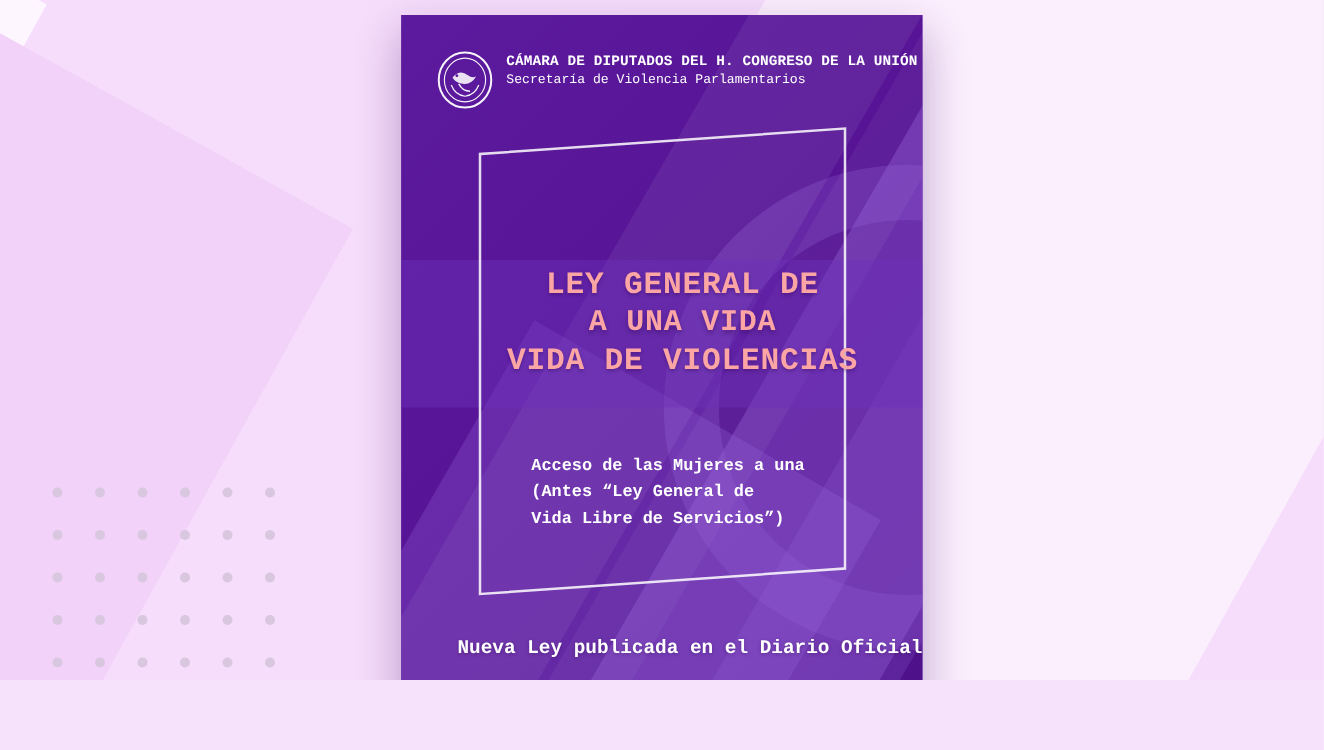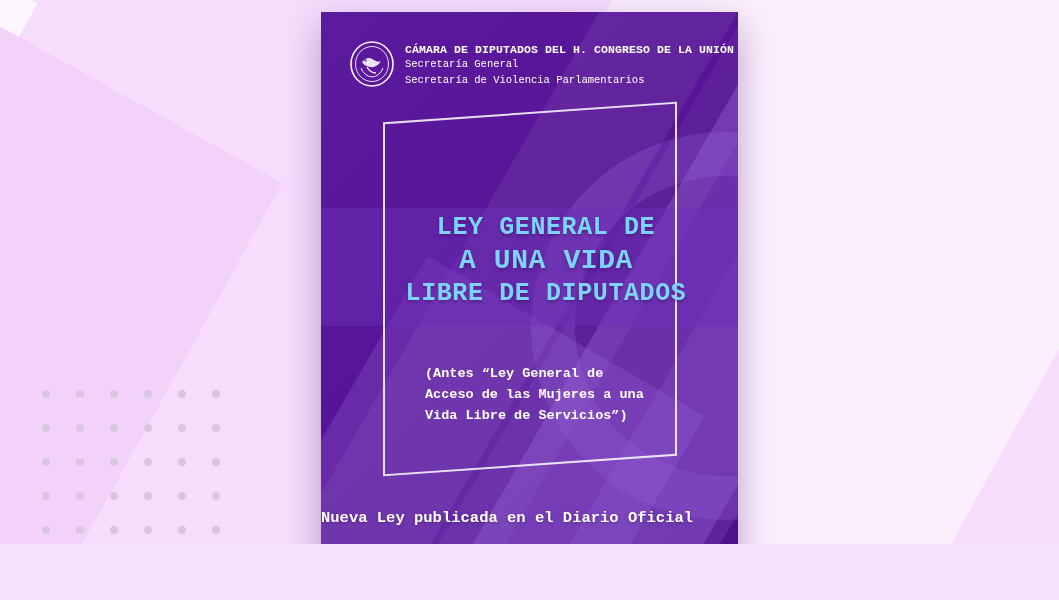--- a/index.html
+++ b/index.html
@@ -192,34 +192,34 @@
     font-weight: 400;
     white-space: nowrap;
   }
   
   .title-block {
     position: absolute;
     left: 0;
     right: 0;
     top: 200px;
     text-align: center;
-    color: #7dd3fc;
+    color: #fca5a5;
     margin-left: 33px;
   }
   .title-block .t1,
   .title-block .t2,
   .title-block .t4 {
     font-size: 25px;
     font-weight: bold;
     letter-spacing: 0.6px;
     line-height: 1.28;
     text-shadow: 0 2px 3px rgba(40, 0, 70, 0.35);
   }
   .title-block .t3 {
-    font-size: 28px;
+    font-size: 24px;
     font-weight: bold;
     letter-spacing: 0.6px;
     line-height: 1.22;
     text-shadow: 0 2px 4px rgba(40, 0, 70, 0.4);
   }
   .subtitle {
     position: absolute;
     left: 104px;
     top: 352px;
     width: 230px;
@@ -227,21 +227,21 @@
     font-size: 13.5px;
     font-weight: bold;
     line-height: 1.55;
     text-align: left;
   }
   .footer-note {
     position: absolute;
     left: 0;
     right: 0;
     bottom: 58px;
-    text-align: left;
+    text-align: right;
     color: #ffffff;
     font-size: 15.5px;
     font-weight: bold;
     line-height: 1.5;
     text-shadow: 0 1px 3px rgba(40, 0, 70, 0.35);
   }
 </style>
 </head>
 <body>
 
@@ -303,34 +303,33 @@
           <ellipse cx="23" cy="24" rx="16.5" ry="17.5" fill="none" stroke="#ffffff" stroke-width="0.9"></ellipse>
           <path d="M13 22 q6 -7 12 -2 q4 3 7 1 q-4 7 -11 6 q-6 -1 -8 -5 z" fill="#ffffff" opacity="0.92"></path>
           <path d="M18 27 q3 6 9 6" fill="none" stroke="#ffffff" stroke-width="1.3"></path>
           <path d="M12 28 q3 8 11 9" fill="none" stroke="#ffffff" stroke-width="1"></path>
           <path d="M34 28 q-3 8 -11 9" fill="none" stroke="#ffffff" stroke-width="1"></path>
           <circle cx="16.5" cy="20.5" r="1.1" fill="#5b179b"></circle>
         </svg>
       </div>
       <div class="header-text">
         <div class="l1">CÁMARA DE DIPUTADOS DEL H. CONGRESO DE LA UNIÓN</div>
-        <div class="l2">Secretaría General</div>
         <div class="l3">Secretaría de Violencia Parlamentarios</div>
       </div>
     </div>
 
     <div class="title-block">
       <div class="t1">LEY GENERAL DE</div>
       <div class="t3">A UNA VIDA</div>
-      <div class="t4">LIBRE DE DIPUTADOS</div>
+      <div class="t4">VIDA DE VIOLENCIAS</div>
     </div>
 
     <div class="subtitle">
+      <div>Acceso de las Mujeres a una</div>
       <div>(Antes “Ley General de</div>
-      <div>Acceso de las Mujeres a una</div>
       <div>Vida Libre de Servicios”)</div>
     </div>
 
     <div class="footer-note">
       <div>Nueva Ley publicada en el Diario Oficial</div>
     </div>
   </div>
 </div>
 
 </body></html>

